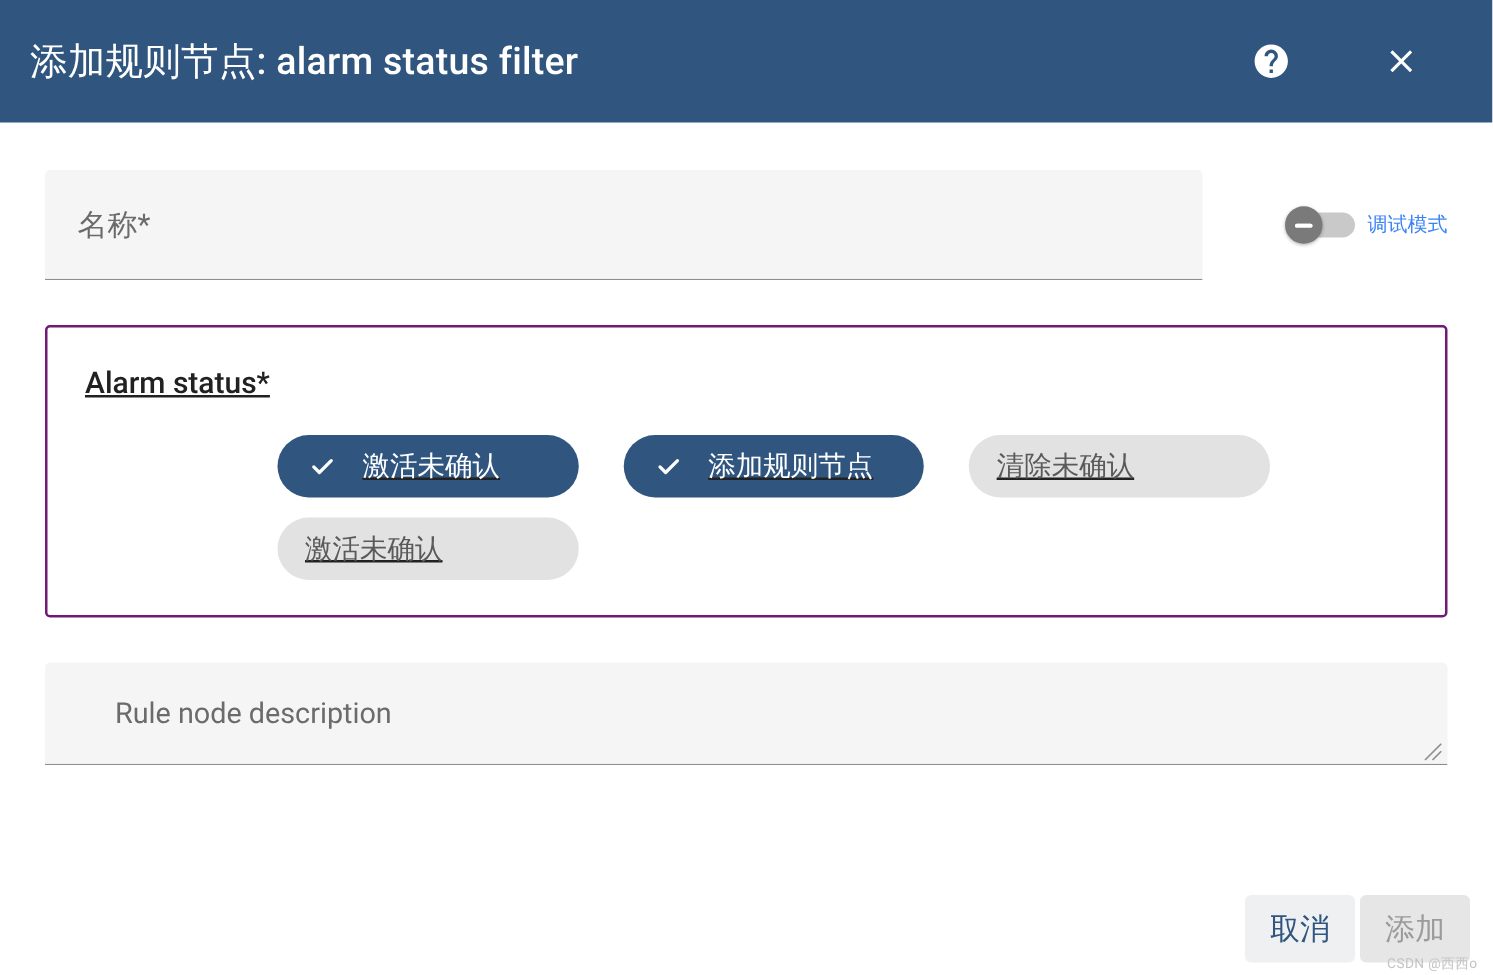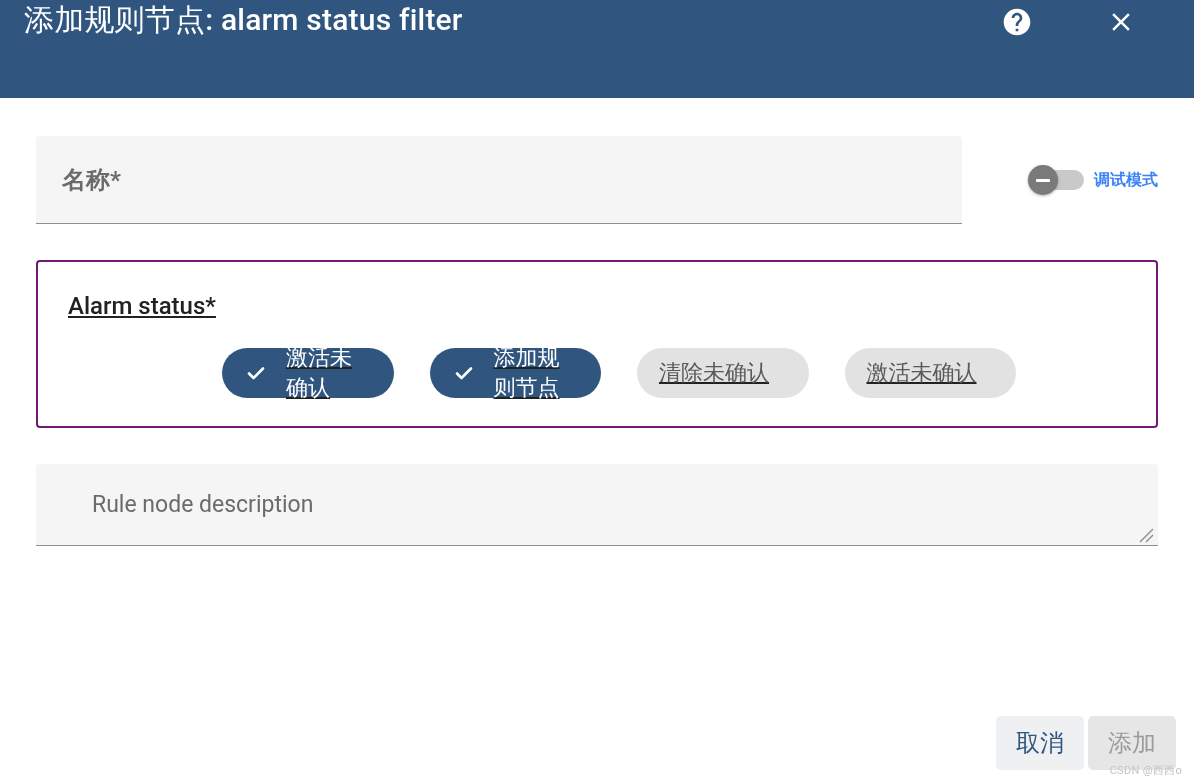--- a/index.html
+++ b/index.html
@@ -10,21 +10,21 @@
     background: #ffffff;
     color: #212121;
     overflow: hidden;
   }
 
   
   .header {
     background: #305680;
     height: 98px;
     display: flex;
-    align-items: flex-start;
+    align-items: center;
     padding: 0 51px 0 24px;
     color: #ffffff;
     gap: 36px;
   }
   .header .title {
     font-size: 30px;
     font-weight: 500;
     flex: 1;
     letter-spacing: 0.2px;
   }
@@ -41,21 +41,20 @@
 
   .content {
     padding: 38px 36px 0;
   }
 
   
   .name-row {
     display: flex;
     align-items: center;
     gap: 16px;
-    font-weight: bold;
   }
   .field-wrap {
     position: relative;
     flex: 1;
     background: #f5f5f5;
     border-top-left-radius: 4px;
     border-top-right-radius: 4px;
     border-bottom: 1.5px solid #8e8e8e;
     height: 88px;
     display: flex;
@@ -115,21 +114,21 @@
     text-decoration: underline;
   }
   .card-title {
     font-size: 24px;
     font-weight: 500;
     color: #212121;
     margin-bottom: 28px;
   }
   .chip-grid {
     display: grid;
-    grid-template-columns: 1fr 1fr 1fr 1fr;
+    grid-template-columns: 1fr 1fr 1fr;
     gap: 16px 36px;
     padding-left: 154px;
     padding-right: 110px;
   }
   .chip {
     height: 50px;
     border-radius: 25px;
     display: flex;
     align-items: center;
     padding: 0 22px;

